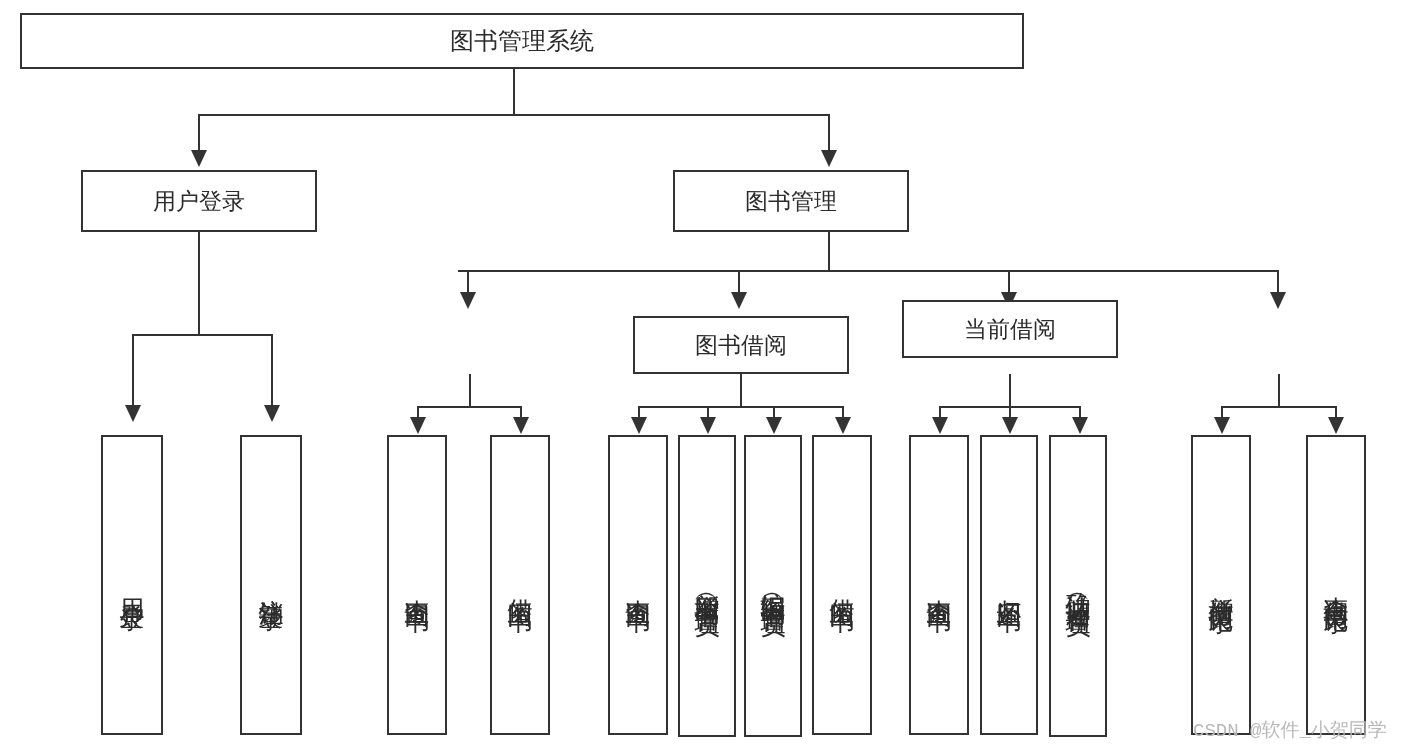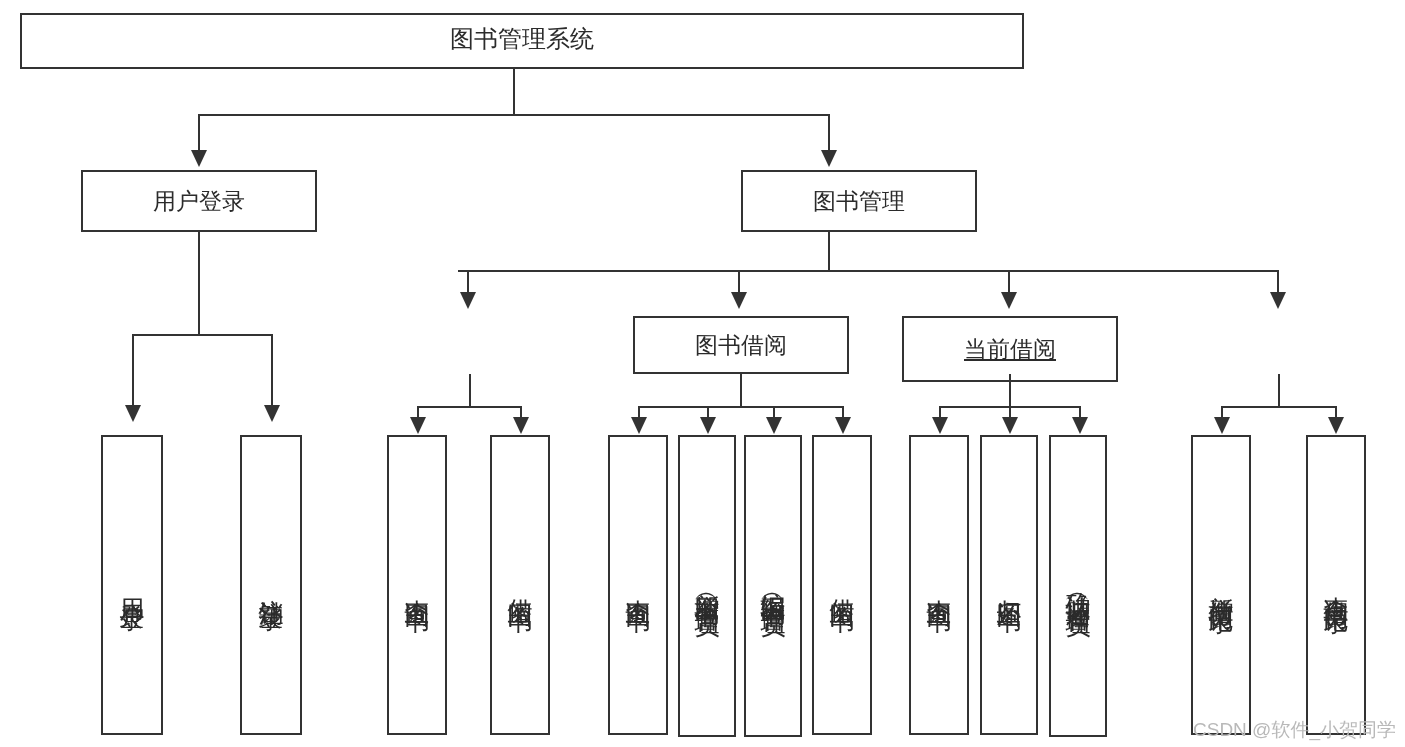--- a/index.html
+++ b/index.html
@@ -41,21 +41,21 @@
     align-items: center;
     justify-content: center;
   }
   .node.vert .label {
     writing-mode: vertical-rl;
     text-orientation: upright;
     font-size: 25px;
     letter-spacing: 3px;
     line-height: 1;
   }
-  .node.root .label { font-size: 24px; font-family: Liberation Mono, monospace; }
+  .node.root .label { font-size: 24px; }
 
   .edge {
     position: absolute;
     background: #333333;
   }
   .edge.h { height: 2px; }
   .edge.v { width: 2px; }
 
   .arrow {
     position: absolute;
@@ -63,21 +63,21 @@
     height: 0;
     border-left: 8px solid transparent;
     border-right: 8px solid transparent;
     border-top: 17px solid #333333;
   }
 
   #watermark {
     position: absolute;
     color: #b9b9b9;
     font-size: 19px;
-    font-family: Liberation Sans, sans-serif;
+    font-family: Liberation Mono, monospace;
     white-space: nowrap;
     pointer-events: none;
   }
 </style>
 </head>
 <body>
 
 <div id="canvas">
 
   <div class="node horiz root" style="left:20px; top:13px; width:1004px; height:56px;">
@@ -89,21 +89,21 @@
   <div class="edge h" style="left:199px; top:114px; width:631px;"></div>
 
   <div class="edge v" style="left:198px; top:114px; height:40px;"></div>
   <div class="arrow" style="left:191px; top:150px;"></div>
   <div class="edge v" style="left:828px; top:114px; height:40px;"></div>
   <div class="arrow" style="left:821px; top:150px;"></div>
 
   <div class="node horiz" style="left:81px; top:170px; width:236px; height:62px;">
     <span class="label">用户登录</span>
   </div>
-  <div class="node horiz" style="left:741px; top:170px; width:236px; height:62px;">
+  <div class="node horiz" style="left:673px; top:170px; width:236px; height:62px;">
     <span class="label">图书管理</span>
   </div>
 
   <div class="edge v" style="left:198px; top:232px; height:103px;"></div>
   <div class="edge h" style="left:133px; top:334px; width:140px;"></div>
   <div class="edge v" style="left:132px; top:334px; height:74px;"></div>
   <div class="arrow" style="left:125px; top:405px;"></div>
   <div class="edge v" style="left:271px; top:334px; height:74px;"></div>
   <div class="arrow" style="left:264px; top:405px;"></div>
 
@@ -114,21 +114,21 @@
   <div class="edge v" style="left:738px; top:270px; height:25px;"></div>
   <div class="arrow" style="left:731px; top:292px;"></div>
   <div class="edge v" style="left:1008px; top:270px; height:25px;"></div>
   <div class="arrow" style="left:1001px; top:292px;"></div>
   <div class="edge v" style="left:1277px; top:270px; height:25px;"></div>
   <div class="arrow" style="left:1270px; top:292px;"></div>
 
   <div class="node horiz" style="left:633px; top:316px; width:216px; height:58px;">
     <span class="label">图书借阅</span>
   </div>
-  <div class="node horiz" style="left:902px; top:316px; width:216px; height:66px;text-decoration:underline;">
+  <div class="node horiz" style="left:902px; top:300px; width:216px; height:58px;">
     <span class="label">当前借阅</span>
   </div>
 
   <div class="edge v" style="left:469px; top:374px; height:33px;"></div>
   <div class="edge h" style="left:418px; top:406px; width:104px;"></div>
   <div class="edge v" style="left:417px; top:406px; height:22px;"></div>
   <div class="arrow" style="left:410px; top:417px;"></div>
   <div class="edge v" style="left:520px; top:406px; height:22px;"></div>
   <div class="arrow" style="left:513px; top:417px;"></div>
 

